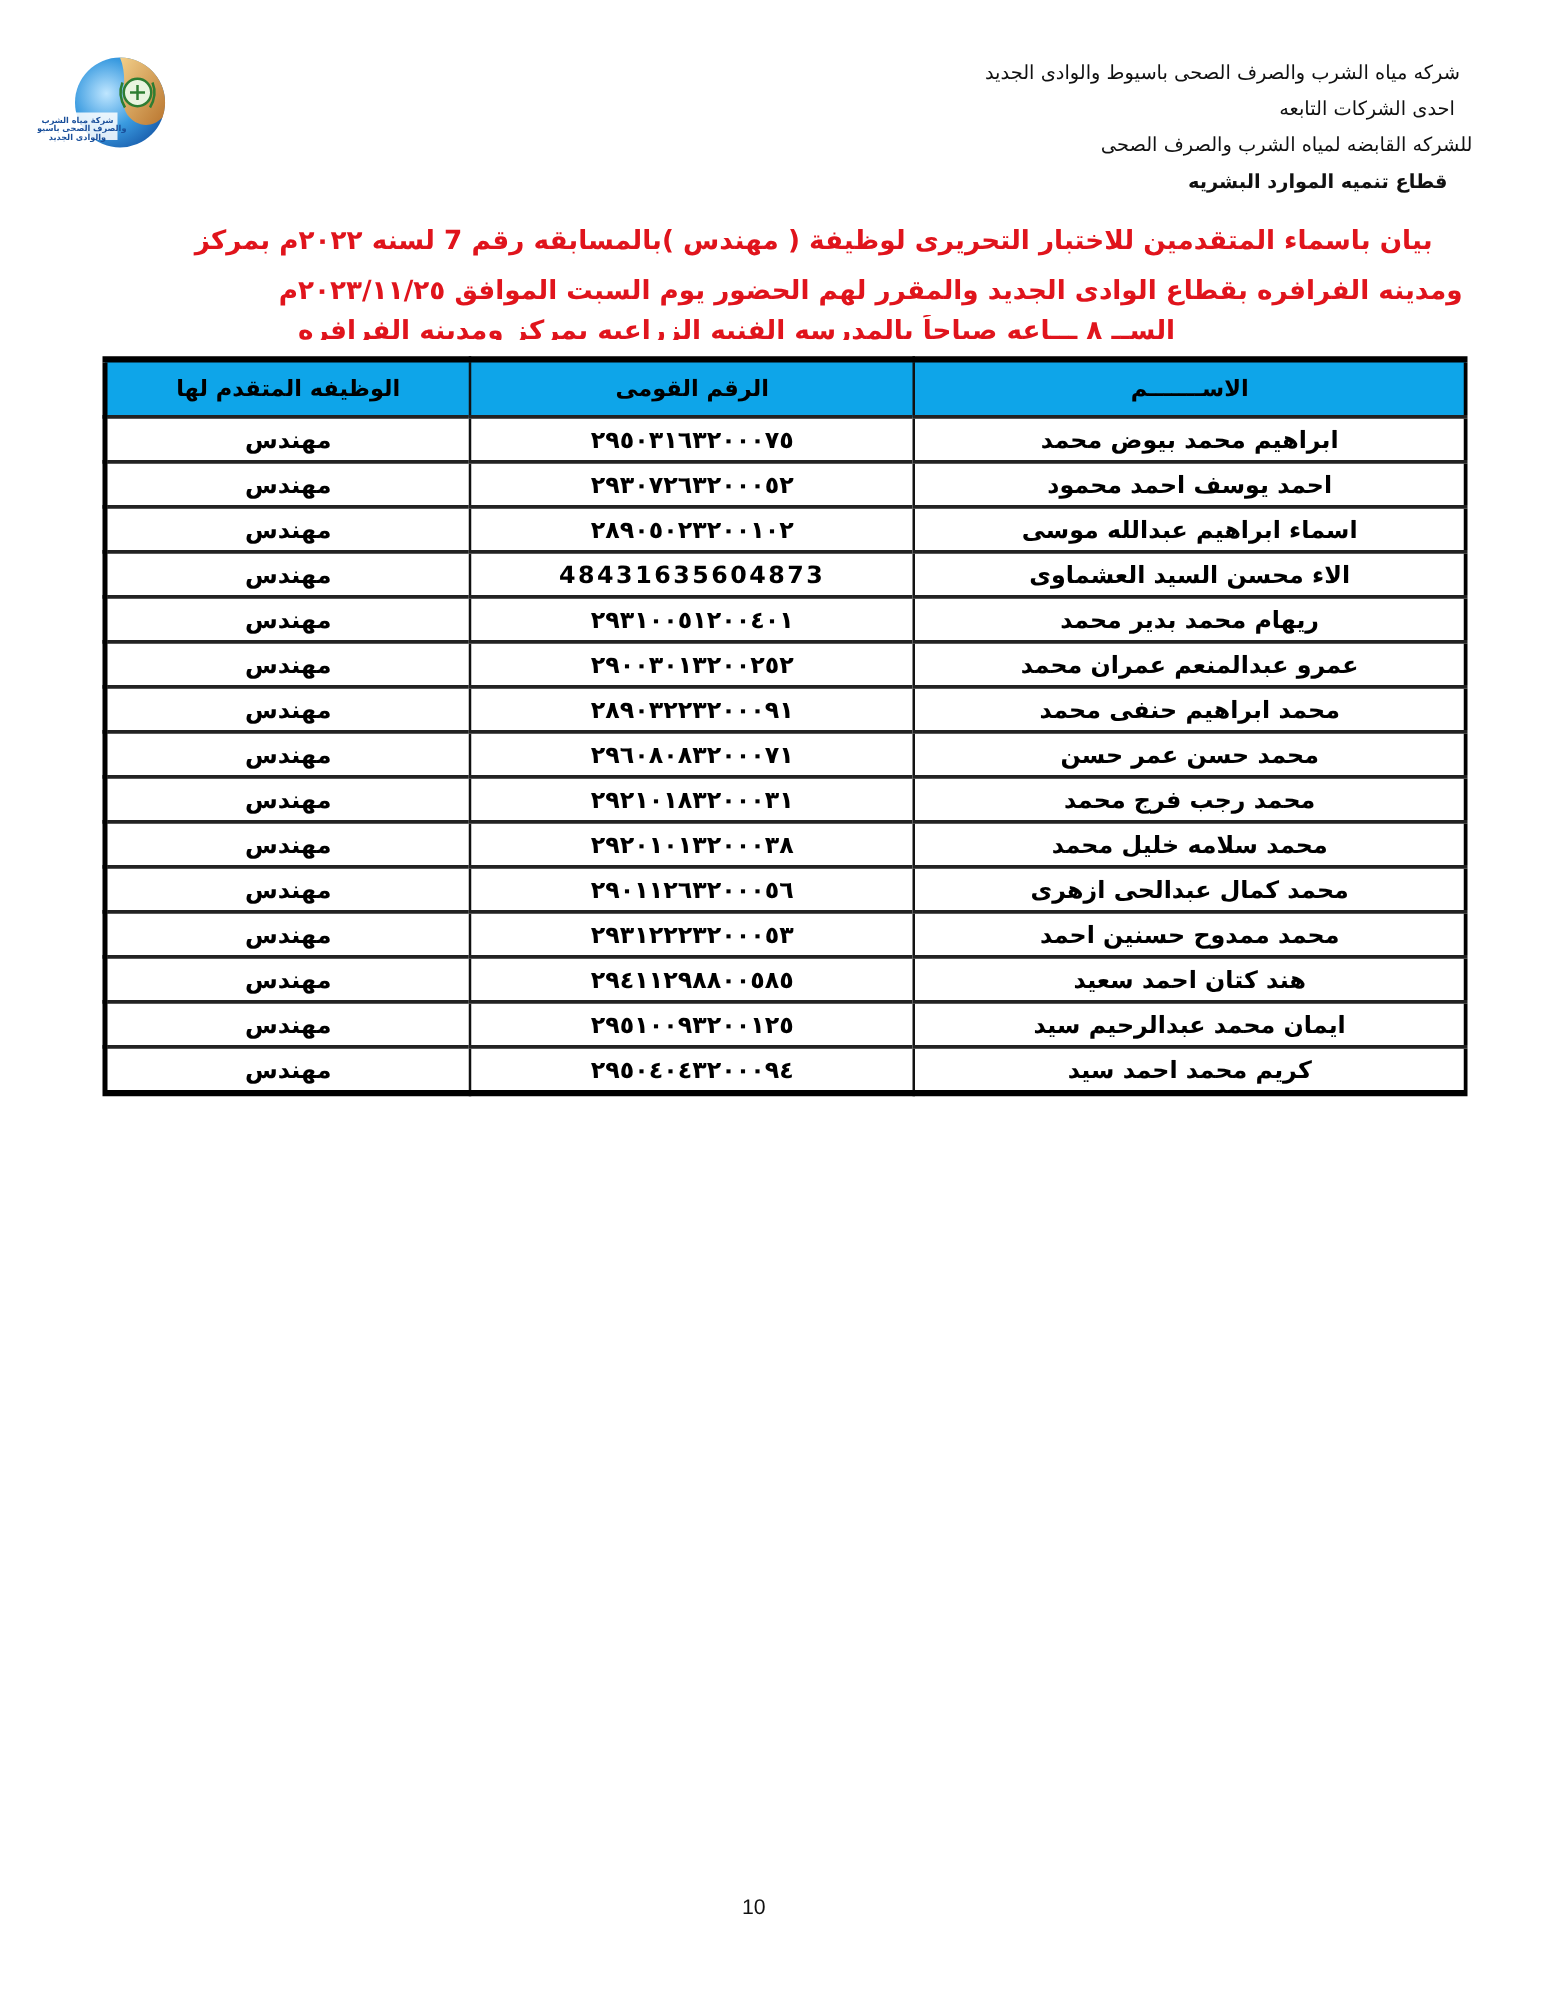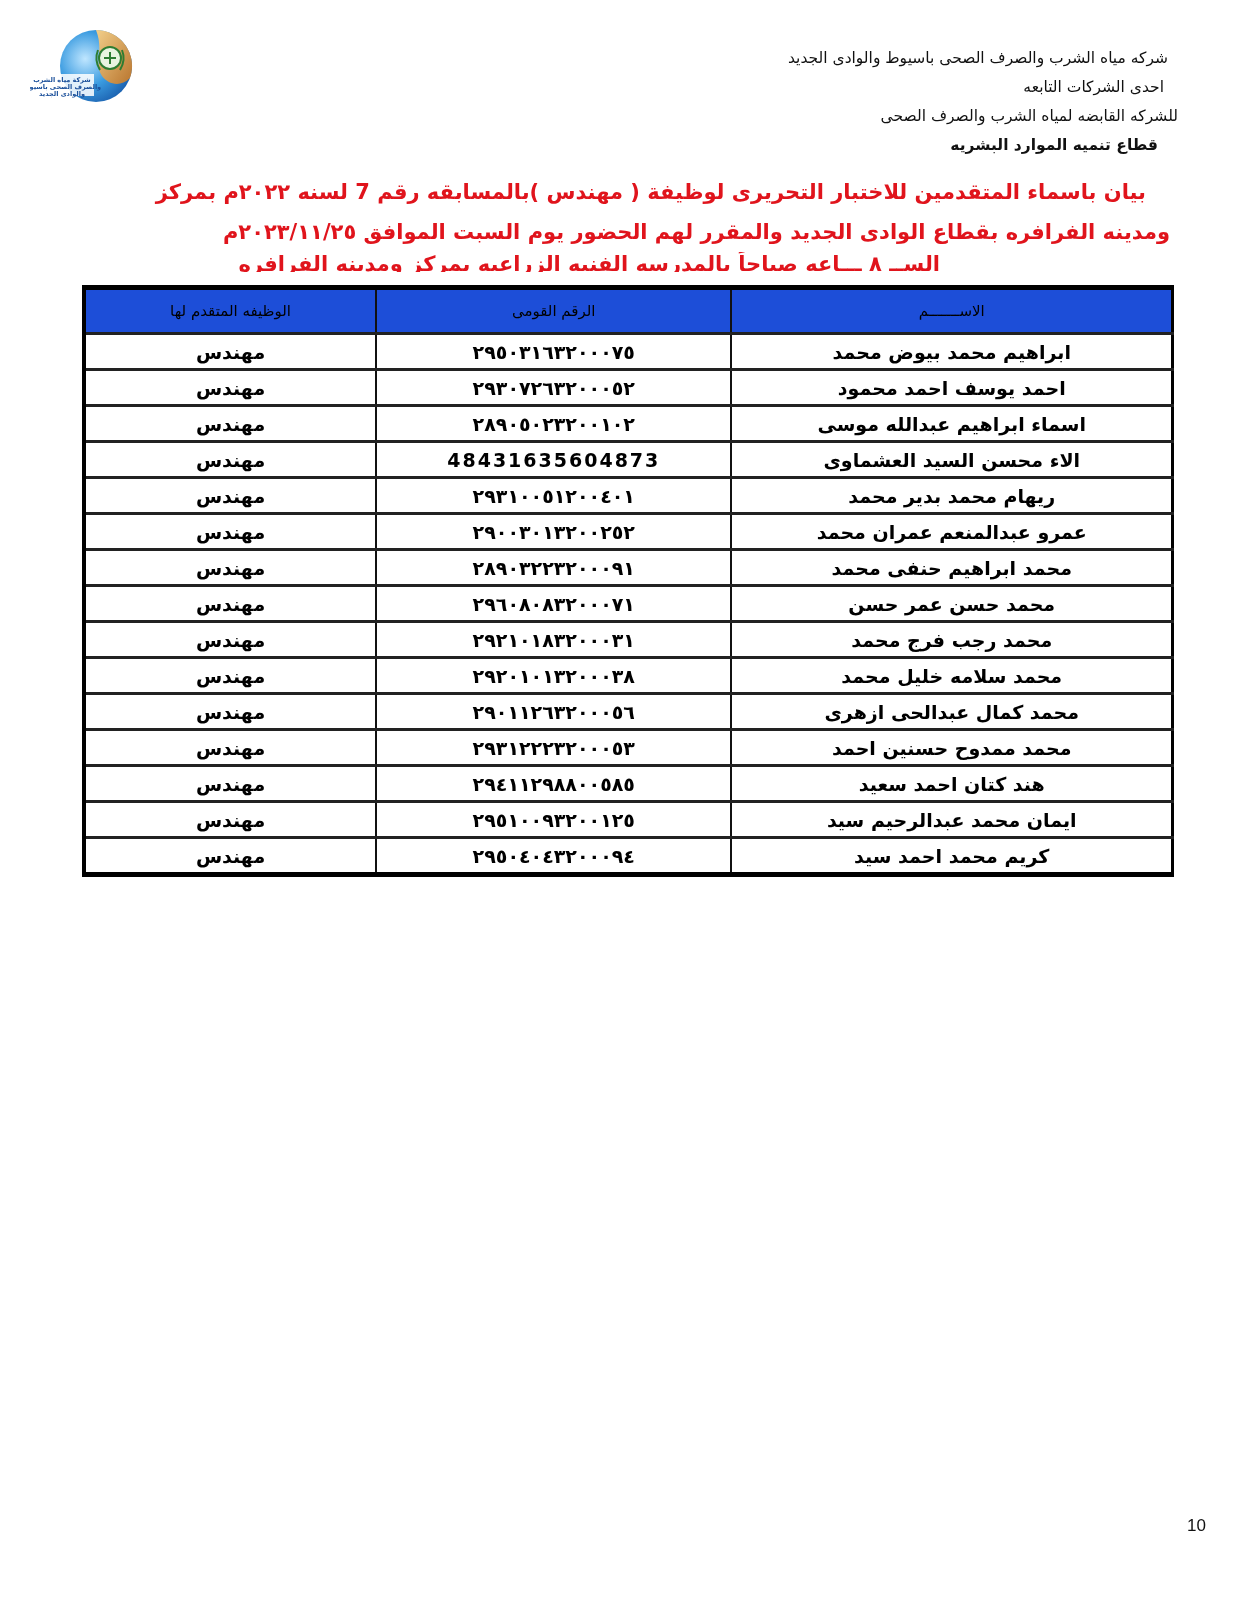--- a/index.html
+++ b/index.html
@@ -12,21 +12,21 @@
     height: 1600px;
     position: relative;
     overflow: hidden;
     font-family: "DejaVu Sans", "Liberation Sans", sans-serif;
     color: #000;
   }
   
   .logo {
     position: absolute;
     left: 30px;
-    top: 28px;
+    top: 44px;
     width: 108px;
     height: 80px;
   }
   .logo svg { width: 108px; height: 80px; display: block; }
 
   
   .org-header {
     position: absolute;
     right: 58px;
     top: 44px;
@@ -82,42 +82,42 @@
     border-bottom: 3px solid #222;
     text-align: center;
     padding: 0;
     height: 33px;
     font-family: "DejaVu Sans", sans-serif;
     font-weight: bold;
     font-size: 19px;
     color: #000;
   }
   table.applicants thead th {
-    background: #1d4ed8;
+    background: #0ea5e9;
     height: 42px;
-    font-size: 15px;
-    font-weight: normal;
+    font-size: 18px;
+    font-weight: bold;
   }
   .col-name { width: 440px; }
   .col-id   { width: 354px; }
   .col-job  { width: 290px; }
   td.id-cell {
     font-family: "DejaVu Sans Mono", monospace;
     font-size: 17px;
     letter-spacing: 2px;
     direction: ltr;
   }
 
   
   .page-number {
     position: absolute;
     left: 0;
     width: 1206px;
     top: 1516px;
-    text-align: right;
+    text-align: center;
     font-family: "Liberation Sans", sans-serif;
     font-size: 17px;
     color: #111;
     direction: ltr;
   }
 </style>
 </head>
 <body>
 
 <div class="logo">

